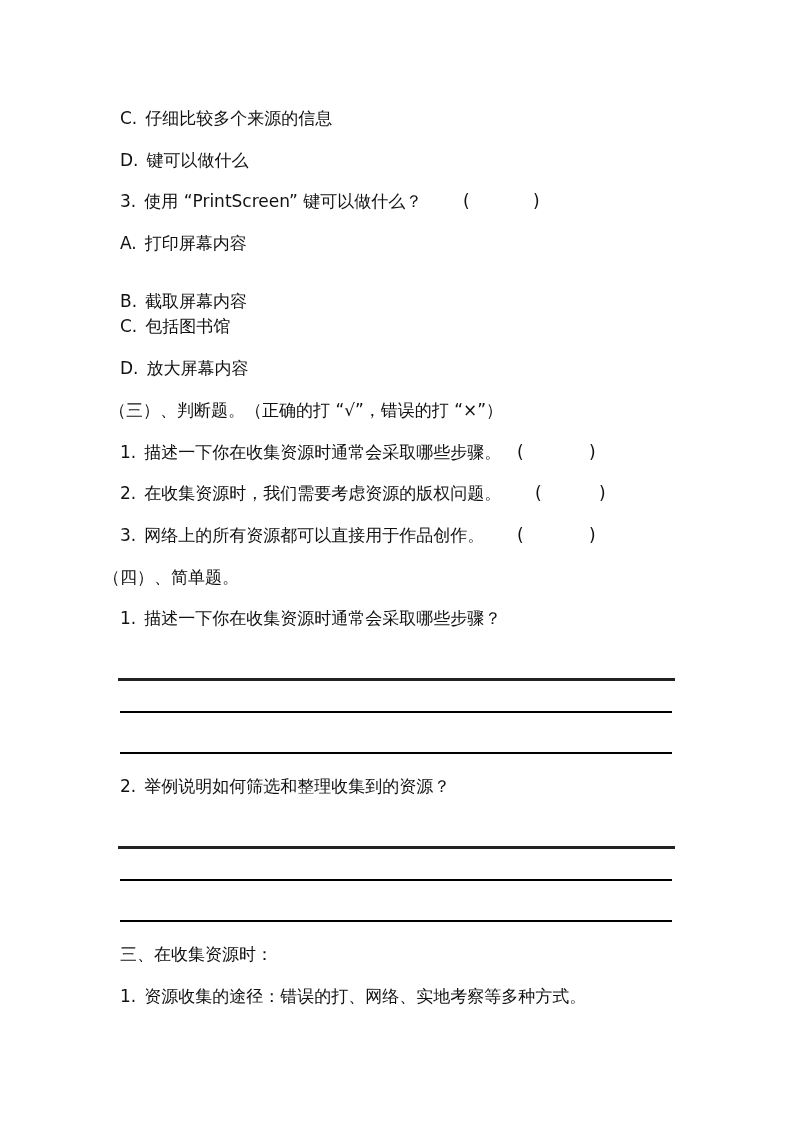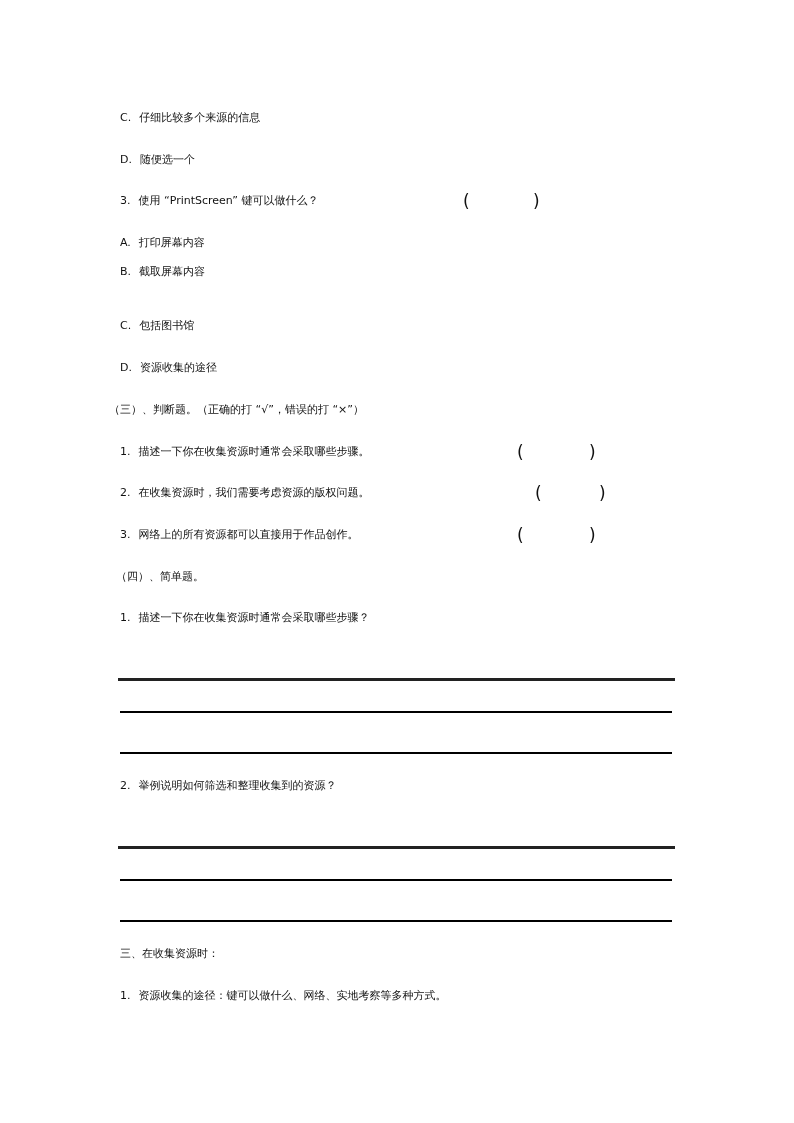--- a/index.html
+++ b/index.html
@@ -1,53 +1,53 @@
 <!DOCTYPE html>
 <html><head>
   <meta charset="utf-8">
   <style>
     html, body { margin: 0; padding: 0; background: #ffffff; }
     body { width: 794px; height: 1123px; position: relative; overflow: hidden;
       font-family: "DejaVu Sans", "Liberation Sans", sans-serif; color: #111; }
-    .line { position: absolute; left: 120px; font-size: 11px; line-height: 22px; white-space: nowrap; }
+    .line { position: absolute; left: 120px; font-size: 17px; line-height: 22px; white-space: nowrap; }
     .num { display: inline-block; margin-right: 8px; }
     .paren-blank { position: absolute; font-size: 17px; line-height: 22px; }
     .rule { position: absolute; background: #000; }
     .rule.thick { left: 118px; width: 557px; height: 3px; background: #222; }
     .rule.thin { left: 120px; width: 552px; height: 1.5px; }
   </style>
 </head>
 <body>
 
 <div>
 
   <div class="line" style="top:107px">
     <span class="num">C.</span><span>仔细比较多个来源的信息</span>
   </div>
   <div class="line" style="top:149px">
-    <span class="num">D.</span><span>随便选一个</span>
+    <span class="num">D.</span><span>键可以做什么</span>
   </div>
 
   <div class="line" style="top:190px">
     <span class="num">3.</span><span>使用 “PrintScreen” 键可以做什么？</span>
   </div>
   <span class="paren-blank" style="top:190px;left:463px">(</span>
   <span class="paren-blank" style="top:190px;left:533px">)</span>
 
   <div class="line" style="top:232px">
     <span class="num">A.</span><span>打印屏幕内容</span>
   </div>
-  <div class="line" style="top:261px">
+  <div class="line" style="top:290px">
     <span class="num">B.</span><span>截取屏幕内容</span>
   </div>
   <div class="line" style="top:315px">
     <span class="num">C.</span><span>包括图书馆</span>
   </div>
   <div class="line" style="top:357px">
-    <span class="num">D.</span><span>资源收集的途径</span>
+    <span class="num">D.</span><span>放大屏幕内容</span>
   </div>
 
   <div class="line" style="top:399px;left:109px">（三）、判断题。（正确的打 “√”，错误的打 “×”）</div>
 
   <div class="line" style="top:441px">
     <span class="num">1.</span><span>描述一下你在收集资源时通常会采取哪些步骤。</span>
   </div>
   <span class="paren-blank" style="top:441px;left:517px">(</span>
   <span class="paren-blank" style="top:441px;left:589px">)</span>
 
@@ -56,34 +56,34 @@
   </div>
   <span class="paren-blank" style="top:482px;left:535px">(</span>
   <span class="paren-blank" style="top:482px;left:599px">)</span>
 
   <div class="line" style="top:524px">
     <span class="num">3.</span><span>网络上的所有资源都可以直接用于作品创作。</span>
   </div>
   <span class="paren-blank" style="top:524px;left:517px">(</span>
   <span class="paren-blank" style="top:524px;left:589px">)</span>
 
-  <div class="line" style="top:566px;left:116px">（四）、简单题。</div>
+  <div class="line" style="top:566px;left:103px">（四）、简单题。</div>
 
   <div class="line" style="top:607px">
     <span class="num">1.</span><span>描述一下你在收集资源时通常会采取哪些步骤？</span>
   </div>
   <div class="rule thick" style="top:678px"></div>
   <div class="rule thin" style="top:711px"></div>
   <div class="rule thin" style="top:752px"></div>
 
   <div class="line" style="top:775px">
     <span class="num">2.</span><span>举例说明如何筛选和整理收集到的资源？</span>
   </div>
   <div class="rule thick" style="top:846px"></div>
   <div class="rule thin" style="top:879px"></div>
   <div class="rule thin" style="top:920px"></div>
 
   <div class="line" style="top:943px">三、在收集资源时：</div>
 
   <div class="line" style="top:985px">
-    <span class="num">1.</span><span>资源收集的途径：键可以做什么、网络、实地考察等多种方式。</span>
+    <span class="num">1.</span><span>资源收集的途径：错误的打、网络、实地考察等多种方式。</span>
   </div>
 </div>
 
 </body></html>

